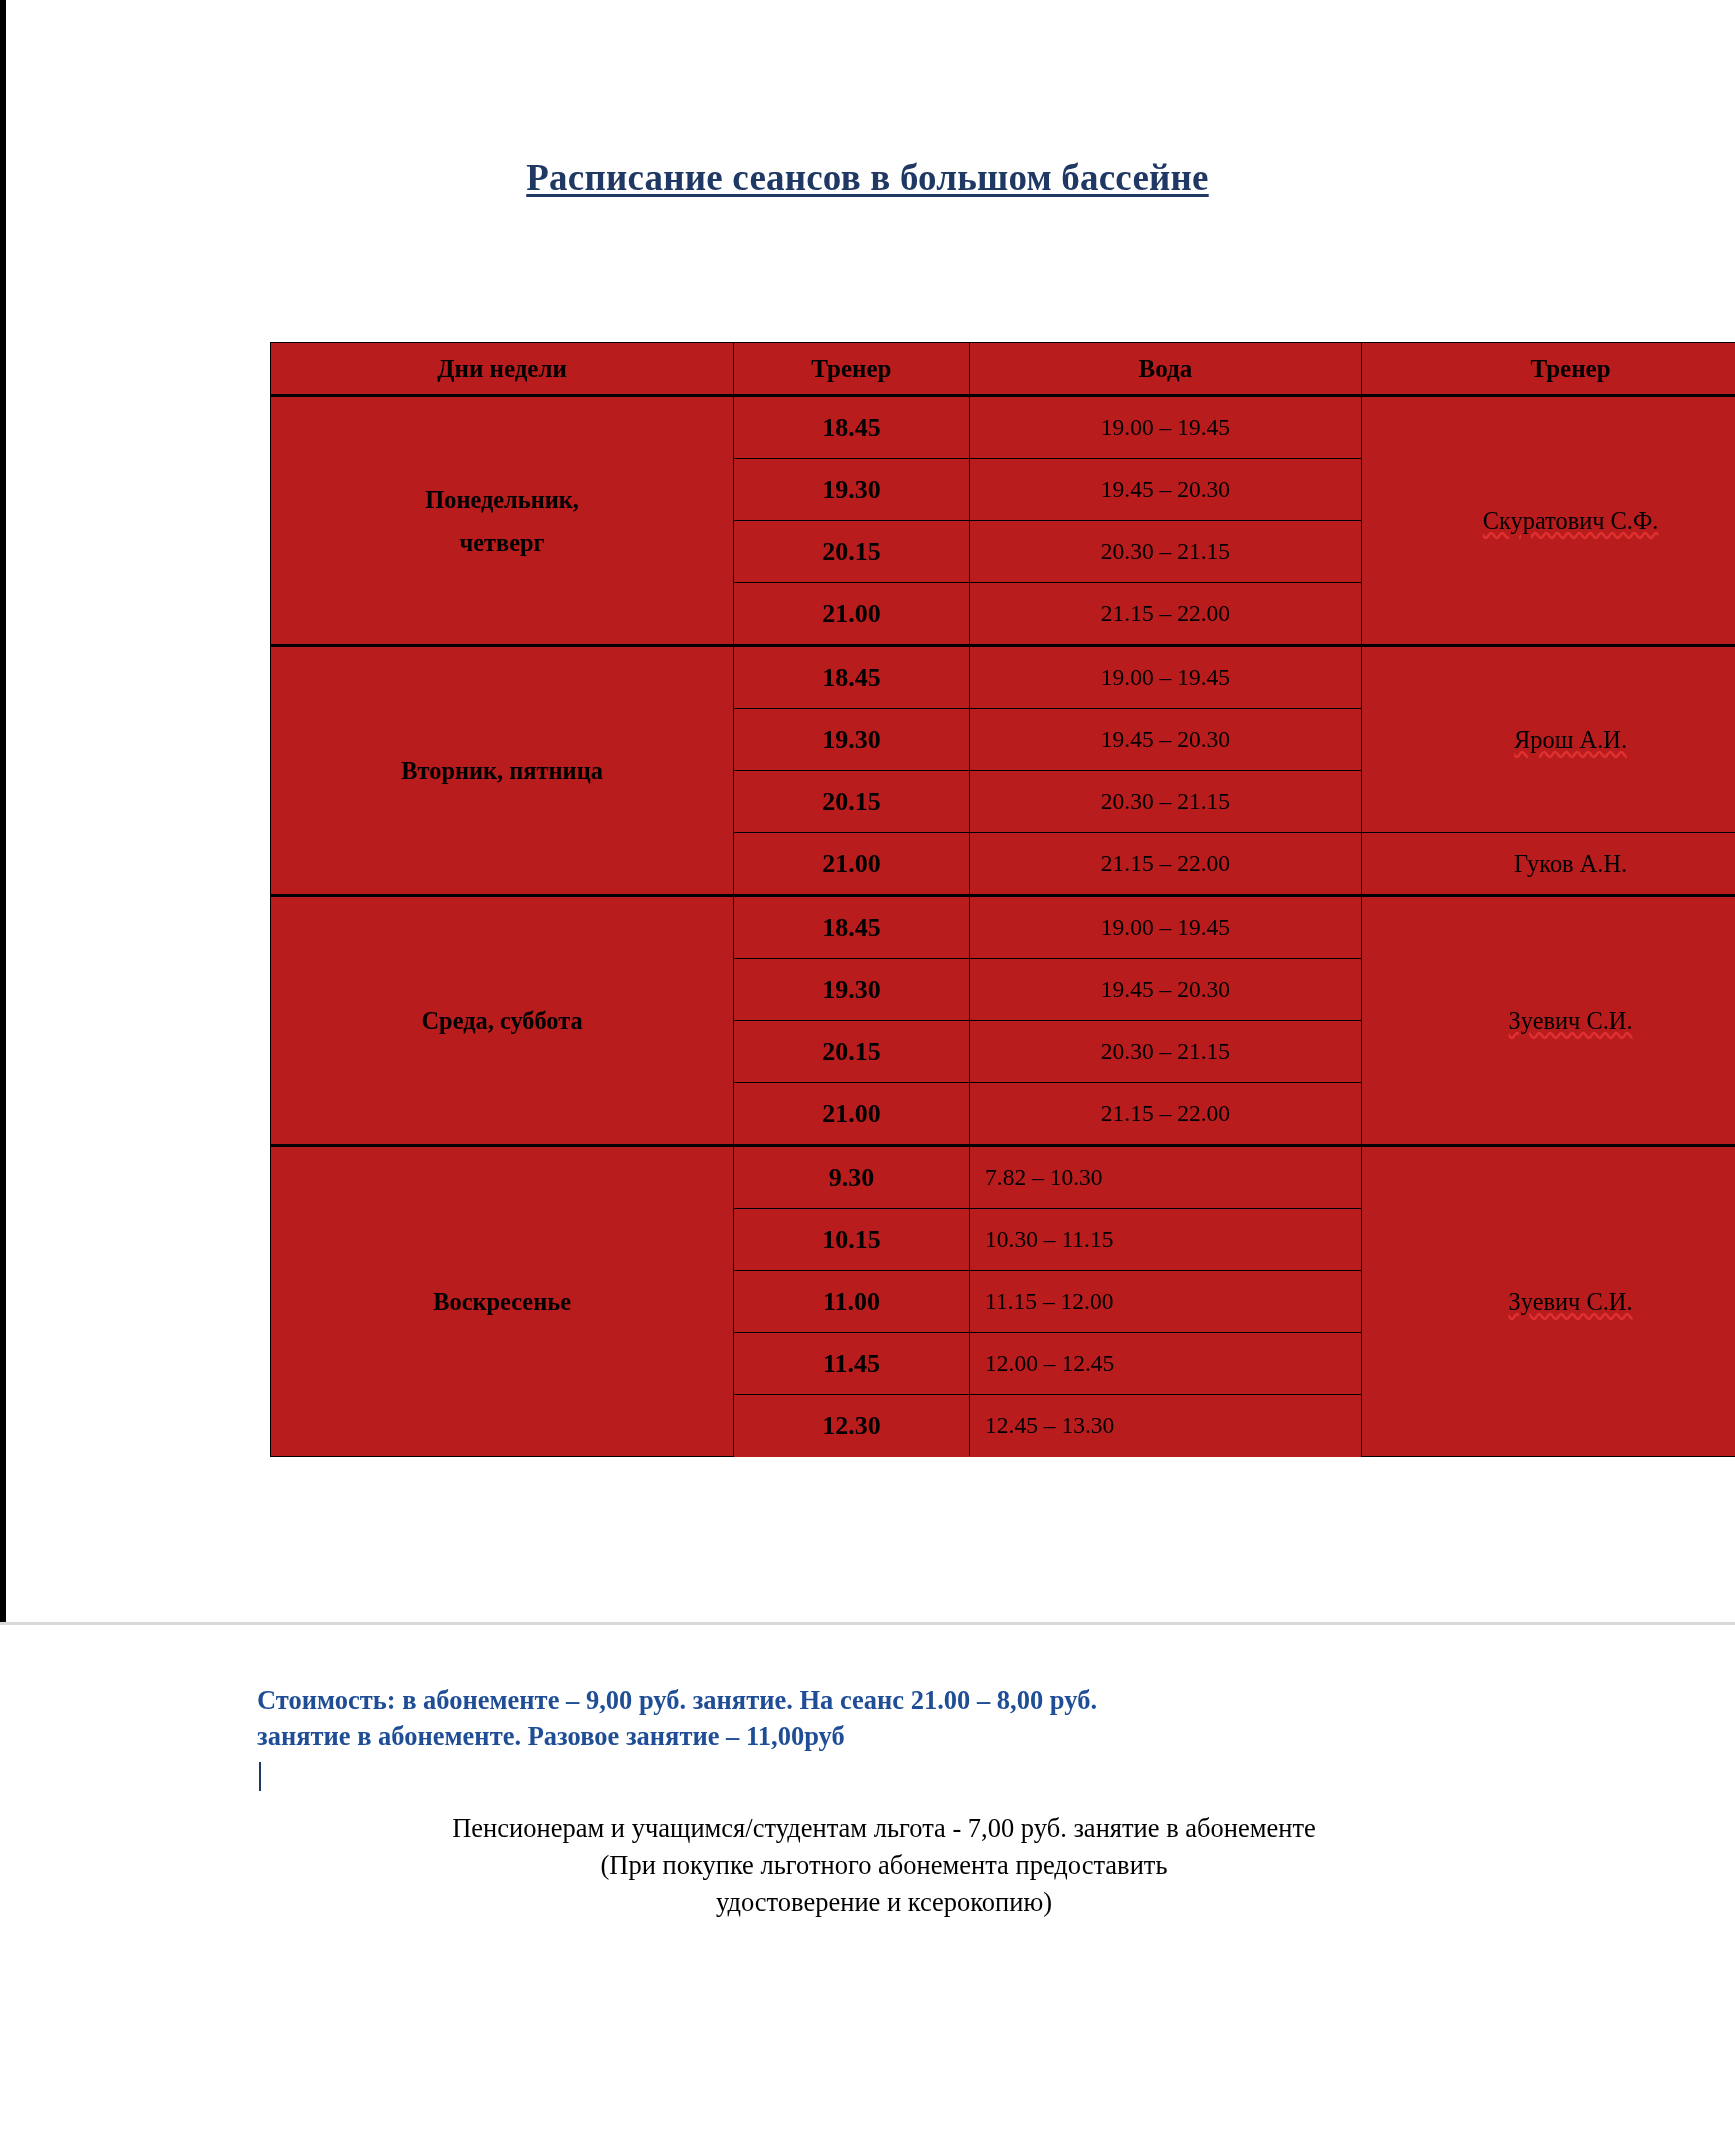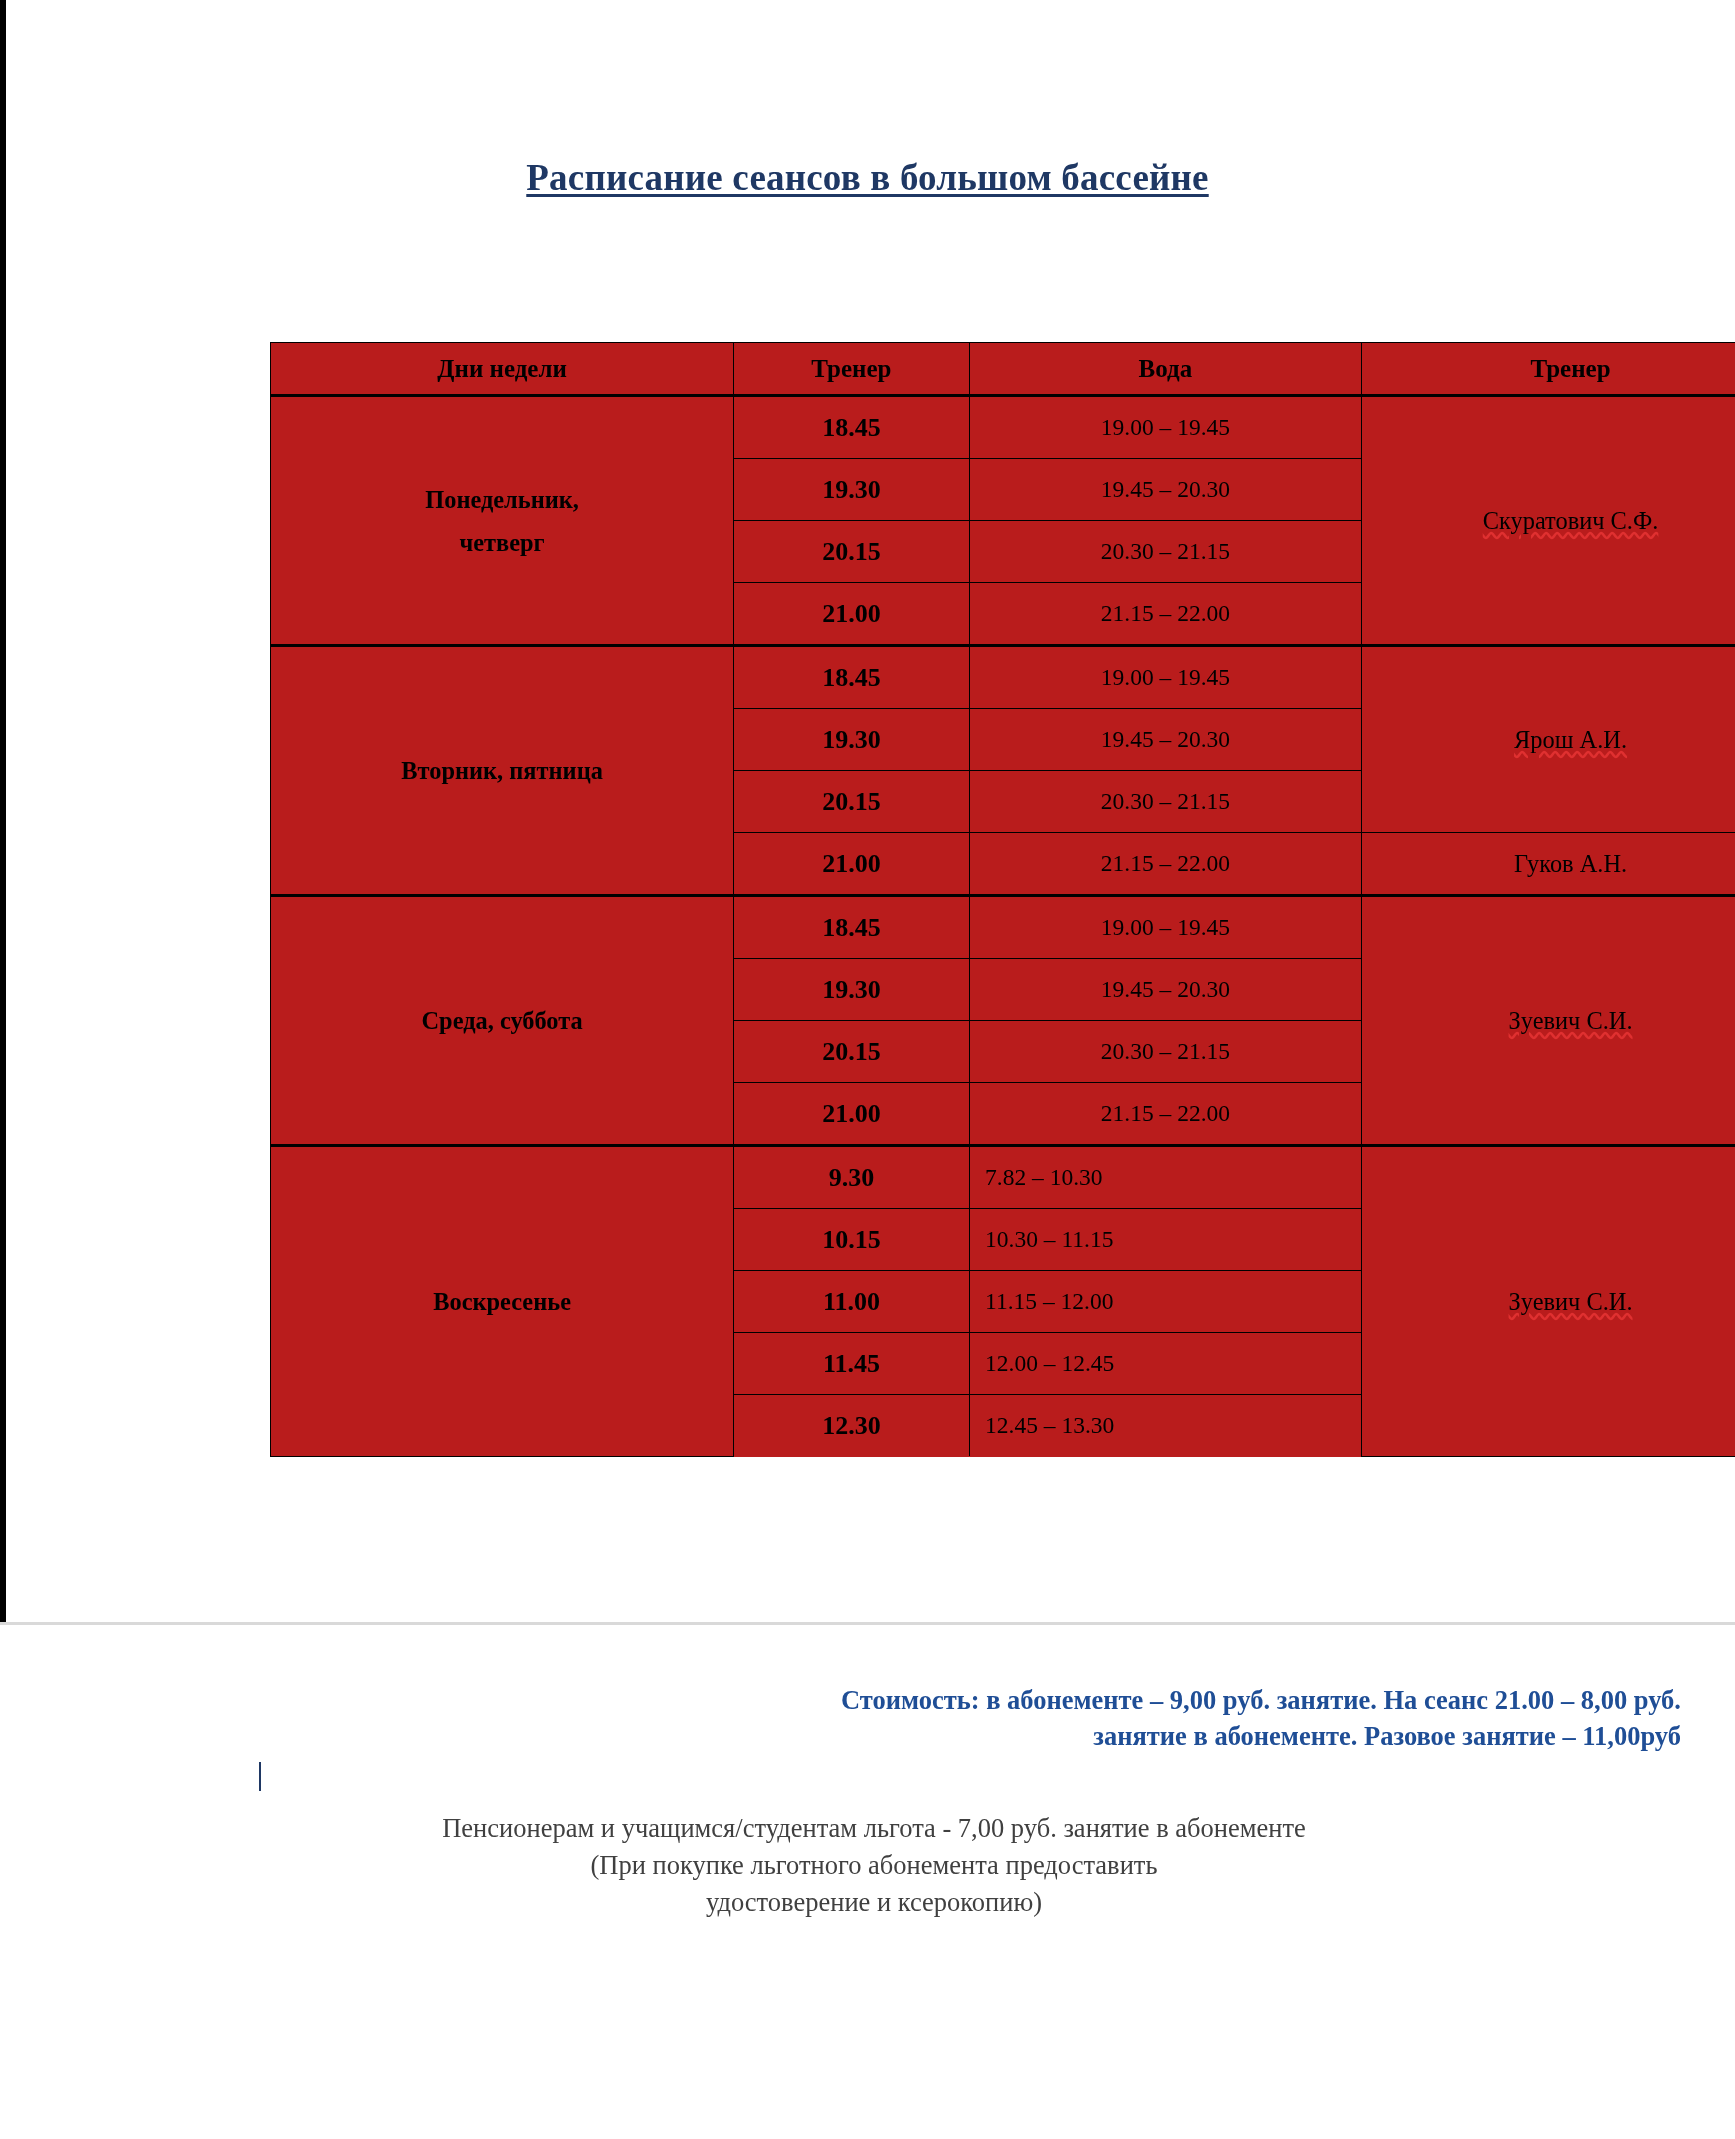--- a/index.html
+++ b/index.html
@@ -137,40 +137,39 @@
   .note-price {
     position: absolute;
     left: 257px;
     top: 1682px;
     width: 1412px;
     font-family: "Liberation Serif", serif;
     font-weight: bold;
     font-size: 26.5px;
     line-height: 36px;
     color: #1f4e96;
-    text-align: right;
-    margin-left: 12px;
+    text-align: left;
   }
   .caret {
     position: absolute;
     left: 259px;
     top: 1762px;
     width: 1.7px;
     height: 29px;
     background: #1f3864;
   }
   .note-discount {
     position: absolute;
-    left: 168px;
+    left: 178px;
     top: 1810px;
     width: 1412px;
     font-family: "Liberation Serif", serif;
     font-size: 26.5px;
     line-height: 37px;
-    color: #404040;
+    color: #000000;
     text-align: center;
   }
   .note-discount .l1 { display: block; }
   .note-discount .l2 { display: block; }
   .note-discount .l3 { display: block; }
 </style>
 </head>
 <body>
 
 <div class="page">

